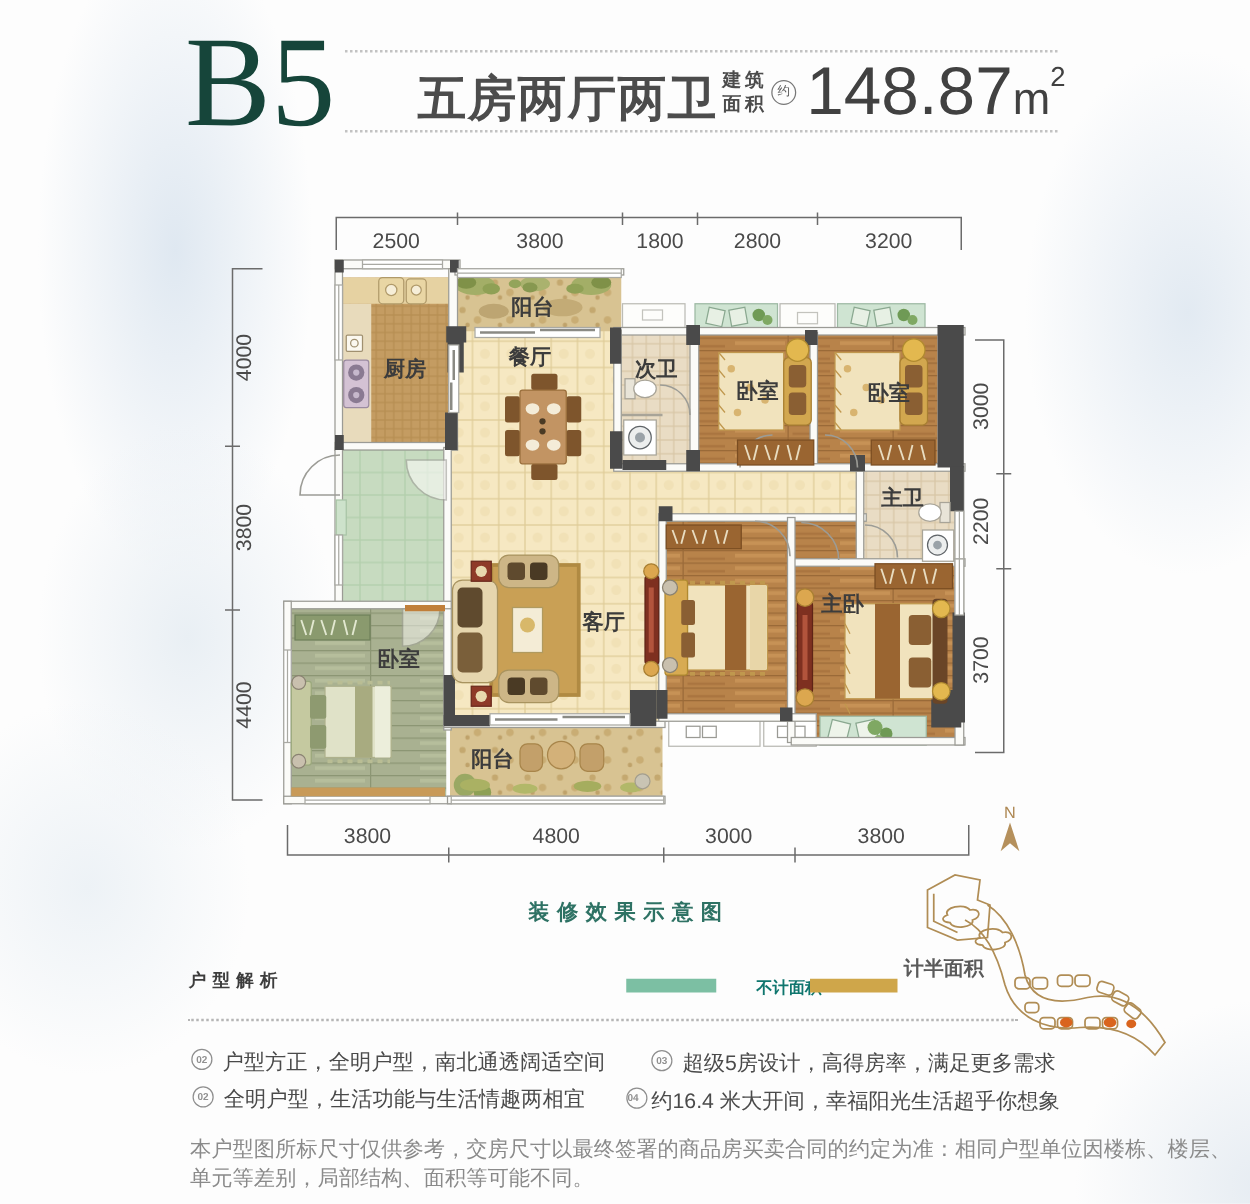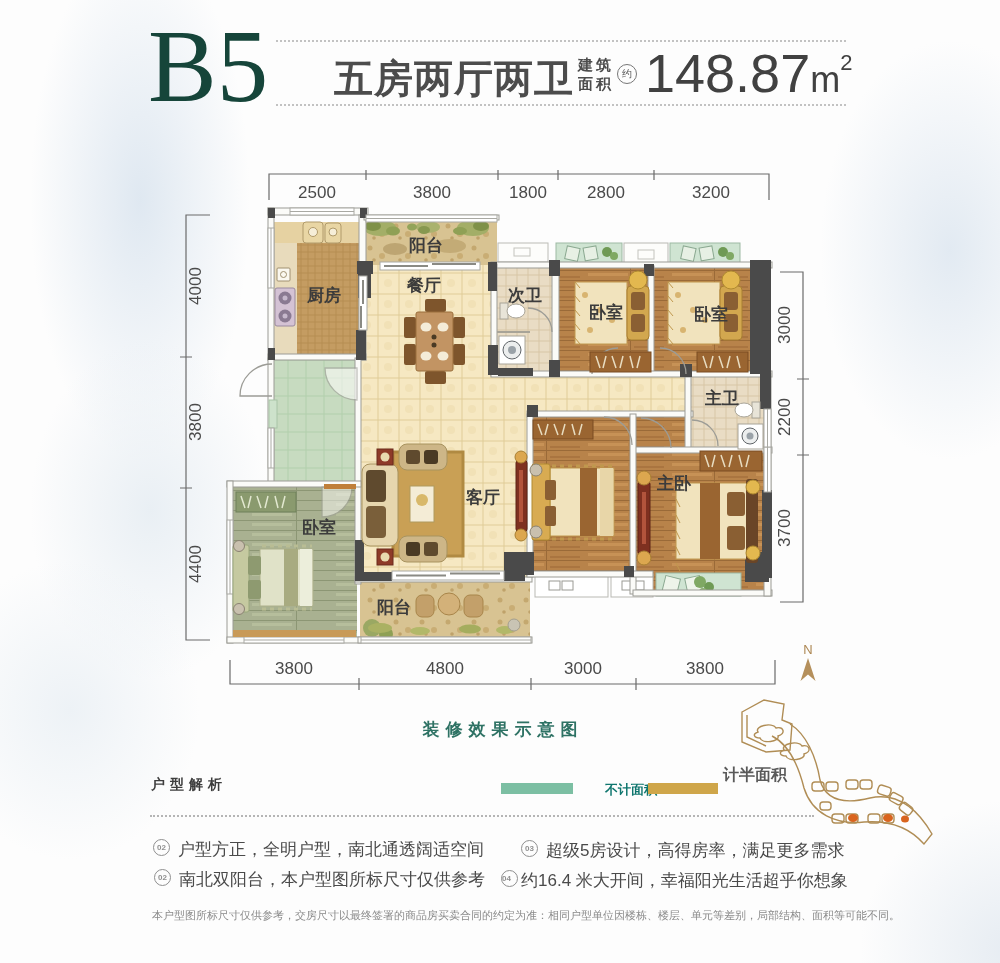--- a/index.html
+++ b/index.html
@@ -666,29 +666,29 @@
 <div class="abs" style="left:605px;top:781px;font-size:13px;font-weight:bold;color:#0f766e;">不计面积</div>
 
 <div class="abs" style="left:648px;top:783px;width:70px;height:11px;background:#cfa64a;"></div>
 
 <div class="abs" style="left:723px;top:765px;font-size:16px;font-weight:bold;color:#5a5a5a;">计半面积</div>
 
 <div class="abs" style="left:153px;top:839px;width:15px;height:15px;border:1.5px solid #8f8f8f;border-radius:50%;color:#8f8f8f;font-size:8px;font-weight:bold;text-align:center;line-height:15px;">02</div>
 <div class="abs" style="left:178px;top:838px;font-size:17px;color:#4a4a4a;">户型方正，全明户型，南北通透阔适空间</div>
 
 <div class="abs" style="left:154px;top:869px;width:15px;height:15px;border:1.5px solid #8f8f8f;border-radius:50%;color:#8f8f8f;font-size:8px;font-weight:bold;text-align:center;line-height:15px;">02</div>
-<div class="abs" style="left:179px;top:868px;font-size:17px;color:#4a4a4a;">南北双阳台，本户型图所标尺寸仅供参考</div>
+<div class="abs" style="left:179px;top:868px;font-size:17px;color:#4a4a4a;">全明户型，生活功能与生活情趣两相宜</div>
 
 <div class="abs" style="left:521px;top:840px;width:15px;height:15px;border:1.5px solid #8f8f8f;border-radius:50%;color:#8f8f8f;font-size:8px;font-weight:bold;text-align:center;line-height:15px;">03</div>
 <div class="abs" style="left:546px;top:839px;font-size:17px;color:#4a4a4a;">超级5房设计，高得房率，满足更多需求</div>
 
 <div class="abs" style="left:501px;top:870px;width:15px;height:15px;border:1.5px solid #8f8f8f;border-radius:50%;color:#8f8f8f;font-size:8px;font-weight:bold;text-align:left;line-height:15px;">04</div>
 <div class="abs" style="left:521px;top:869px;font-size:17px;color:#4a4a4a;">约16.4 米大开间，幸福阳光生活超乎你想象</div>
 
-<div class="abs" style="left:152px;top:908px;font-size:11px;color:#8a8a8a;">本户型图所标尺寸仅供参考，交房尺寸以最终签署的商品房买卖合同的约定为准：相同户型单位因楼栋、楼层、单元等差别，局部结构、面积等可能不同。</div>
+<div class="abs" style="left:152px;top:908px;font-size:17px;color:#8a8a8a;">本户型图所标尺寸仅供参考，交房尺寸以最终签署的商品房买卖合同的约定为准：相同户型单位因楼栋、楼层、单元等差别，局部结构、面积等可能不同。</div>
 
 <svg class="abs" style="left:720px;top:690px;" width="230" height="170" viewBox="0 0 230 170">
 <g fill="none" stroke="#b08d55" stroke-width="1.4">
 <path d="M22 22 L44 10 L64 14 L62 30 L72 34 L70 60 L46 62 L22 52 Z"></path>
 <path d="M27 25 L27 47 L46 56"></path>
 <path d="M70 34 C86 44 96 66 100 90 C106 112 126 114 150 108 C178 102 198 120 212 144 L204 154 C190 138 170 130 144 132 C116 135 92 124 84 98 C78 74 68 54 52 46"></path>
 <path d="M38 42 c-4 -6 14 -10 18 -4 c8 -2 10 6 2 8 c2 6 -16 8 -18 2 c-6 0 -8 -4 -2 -6 Z"></path>
 <path d="M64 60 c-4 -6 14 -10 18 -4 c8 -2 10 6 2 8 c2 6 -16 8 -18 2 c-6 0 -8 -4 -2 -6 Z"></path>
 <rect x="92" y="92" width="12" height="9" rx="3"></rect>
 <rect x="106" y="92" width="12" height="9" rx="3"></rect>

